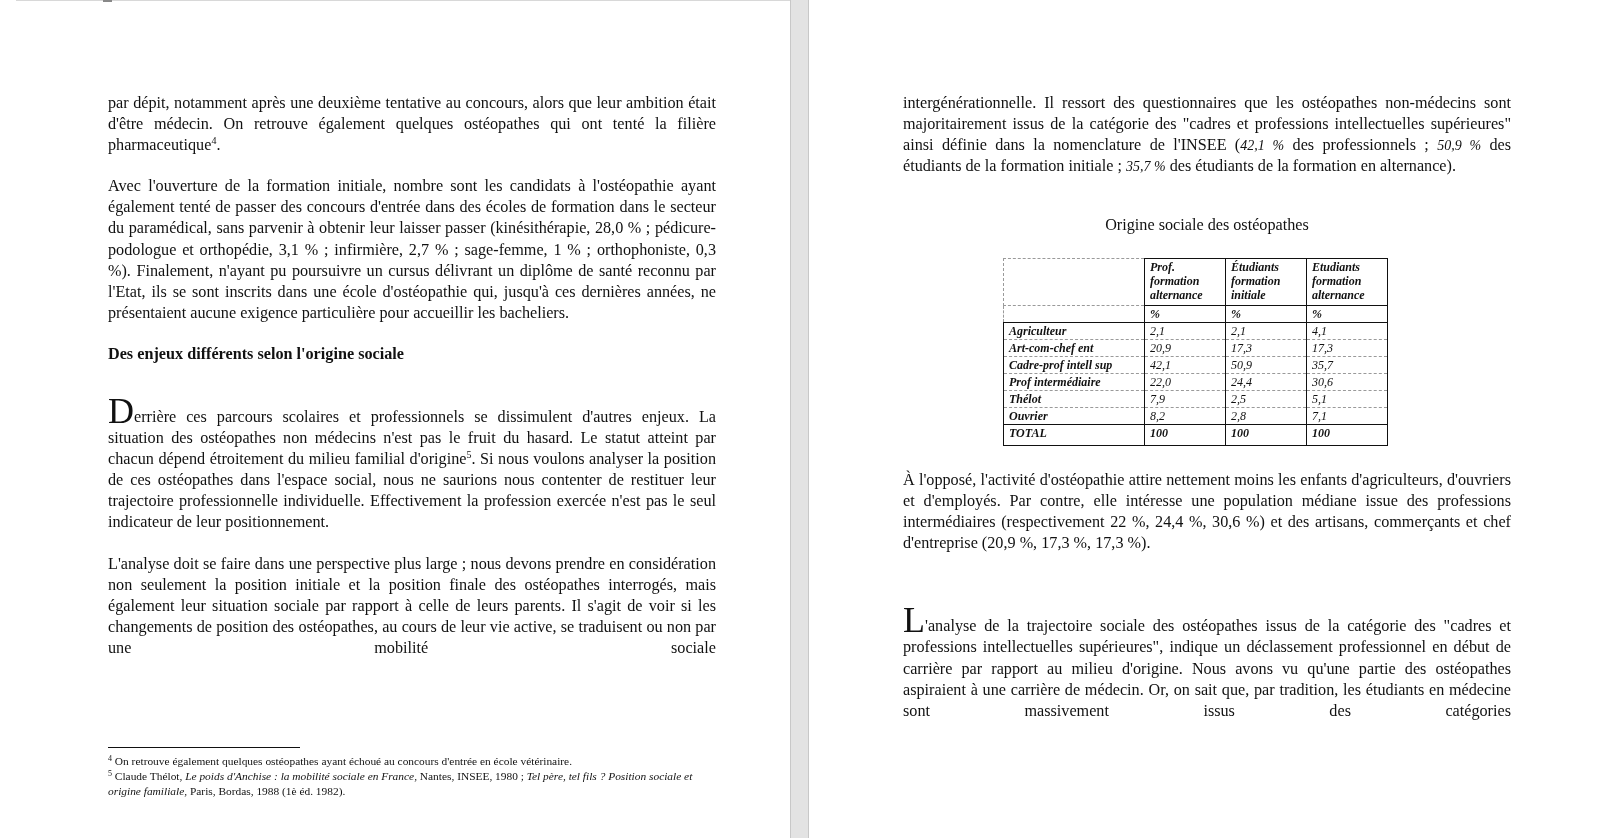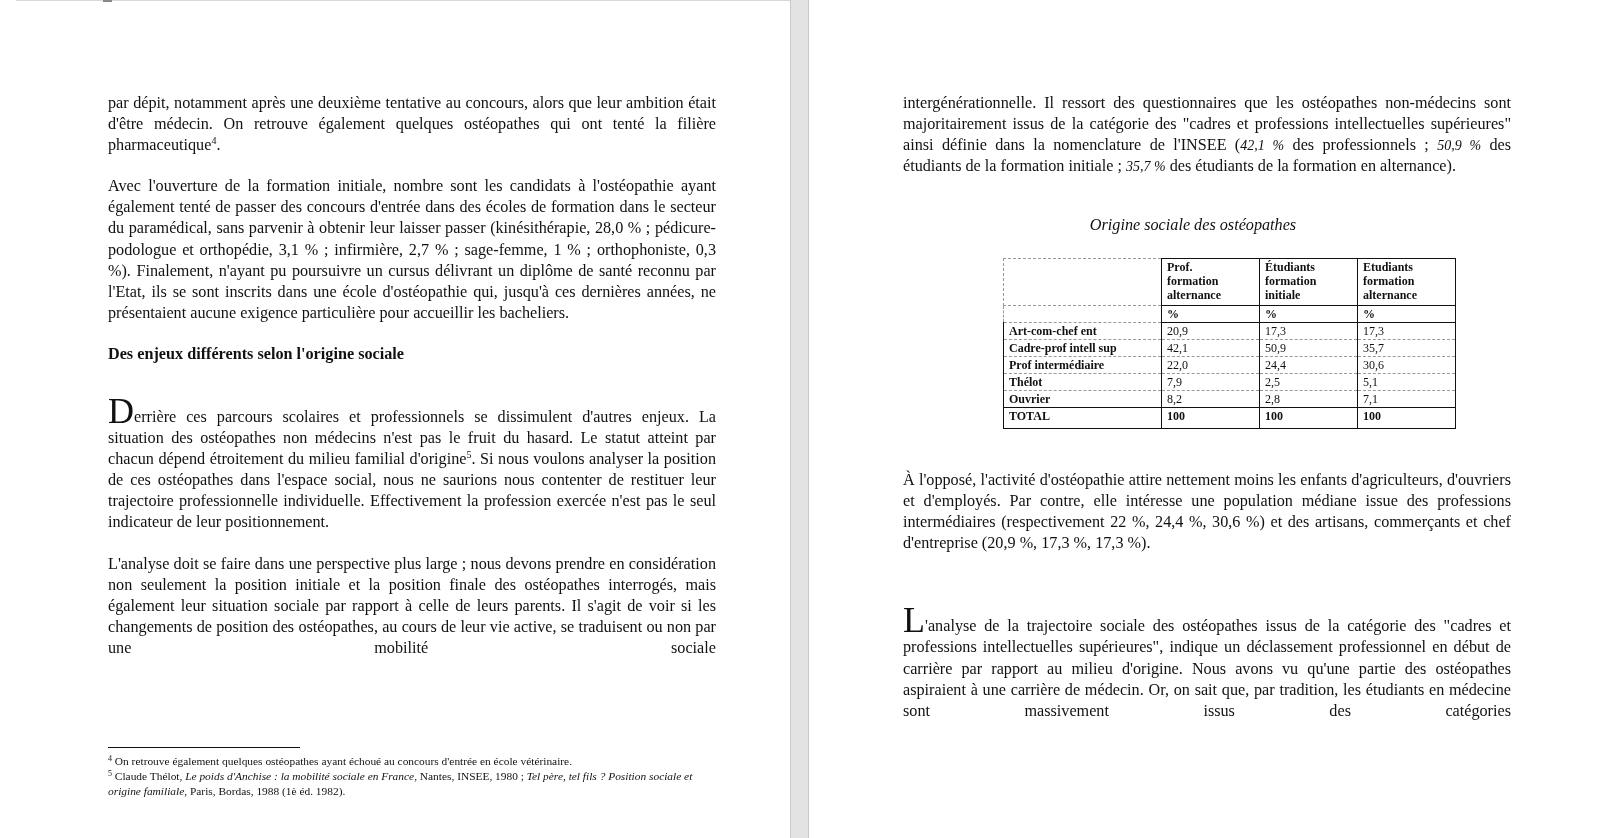--- a/index.html
+++ b/index.html
@@ -54,33 +54,34 @@
   .table-title {
     text-align: center; font-size: 16.2px; line-height: 21px;
     margin: 0;
   }
   table.data {
     border-collapse: collapse;
     position: absolute; left: 194px; top: 258px;
     font-size: 12px; line-height: 14px;
   }
   table.data td {
-    padding: 1px 17px 1px 5px; vertical-align: top;
+    padding: 1px 0 1px 5px; vertical-align: top;
     border: 1px dashed #9a9a9a;
+    font-style: italic;
   }
   table.data td.c0 { width: 135px; }
   table.data td.cn { width: 75px; }
   table.data td.hdr { font-weight: bold; border: 1px solid #111; height: 44px; }
   table.data td.pct { font-weight: bold; border-left: 1px solid #111; border-right: 1px solid #111; border-bottom: 1px solid #111; border-top: 1px solid #111;}
   table.data td.blank { border: 1px dashed #9a9a9a; }
   table.data td.lab { font-weight: bold; border-left: 1px solid #111; border-right: 1px solid #111; }
   table.data td.val { border-left: 1px solid #111; border-right: 1px solid #111; }
   table.data tr.first td.lab, table.data tr.first td.val { border-top: 1px solid #111; }
   table.data tr.total td { font-weight: bold; border-top: 1px solid #111; border-bottom: 1px solid #111; border-left: 1px solid #111; border-right: 1px solid #111; height: 18px; }
-  .title-wrap { position: absolute; left: 80px; top: 215px; width: 608px; font-style: italic; }
+  .title-wrap { position: absolute; left: 94px; top: 215px; width: 608px; }
   .right-lower { position: absolute; left: 94px; top: 470px; width: 608px; font-size: 16.2px; line-height: 21.1px; }
 </style>
 </head>
 <body>
 
 <div class="page" id="page-left">
   <div class="topline"></div>
   <div class="topmark"></div>
   <div class="col">
     <p><span>par dépit, notamment après une deuxième tentative au concours, alors que leur ambition était d'être médecin. On retrouve également quelques ostéopathes qui ont tenté la filière pharmaceutique</span><sup>4</sup><span>.</span></p>
@@ -118,20 +119,26 @@
       <td class="cn hdr">Prof. formation alternance</td>
       <td class="cn hdr">Étudiants formation initiale</td>
       <td class="cn hdr">Etudiants formation alternance</td>
     </tr>
     <tr>
       <td class="c0 blank"></td>
       <td class="pct">%</td>
       <td class="pct">%</td>
       <td class="pct">%</td>
     </tr>
+    <tr class="first">
+      <td class="lab">Agriculteur</td>
+      <td class="val">2,1</td>
+      <td class="val">2,1</td>
+      <td class="val">4,1</td>
+    </tr>
     <tr>
       <td class="lab">Art-com-chef ent</td>
       <td class="val">20,9</td>
       <td class="val">17,3</td>
       <td class="val">17,3</td>
     </tr>
     <tr>
       <td class="lab">Cadre-prof intell sup</td>
       <td class="val">42,1</td>
       <td class="val">50,9</td>

